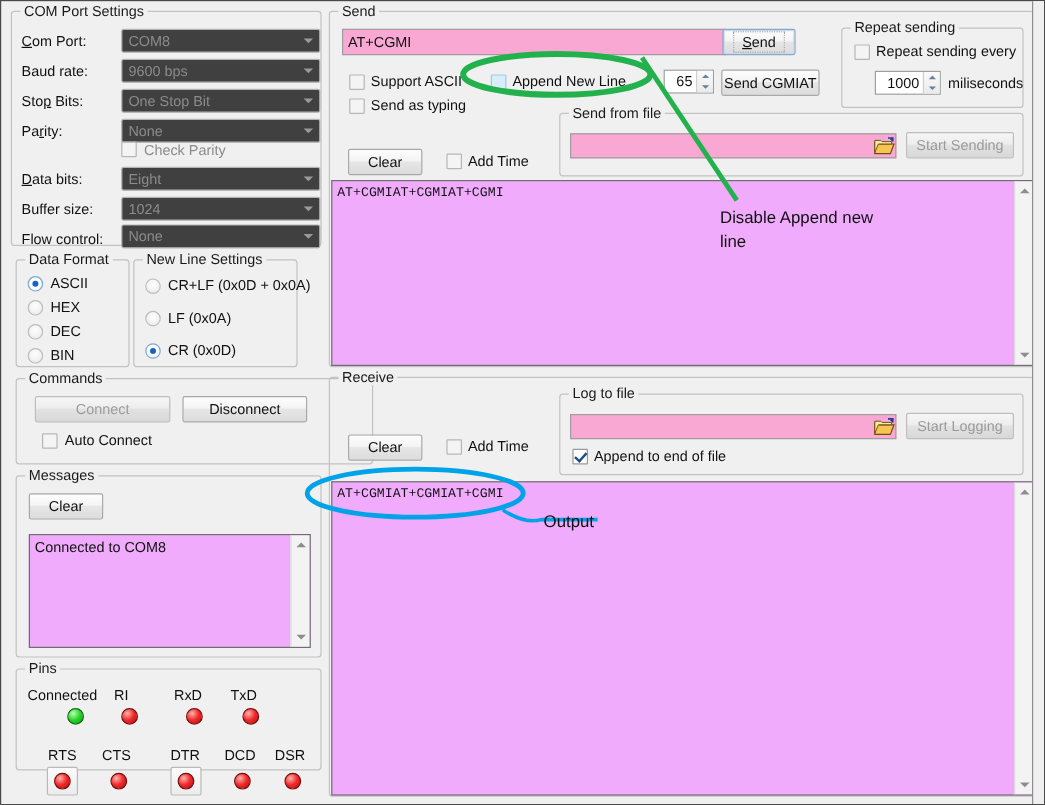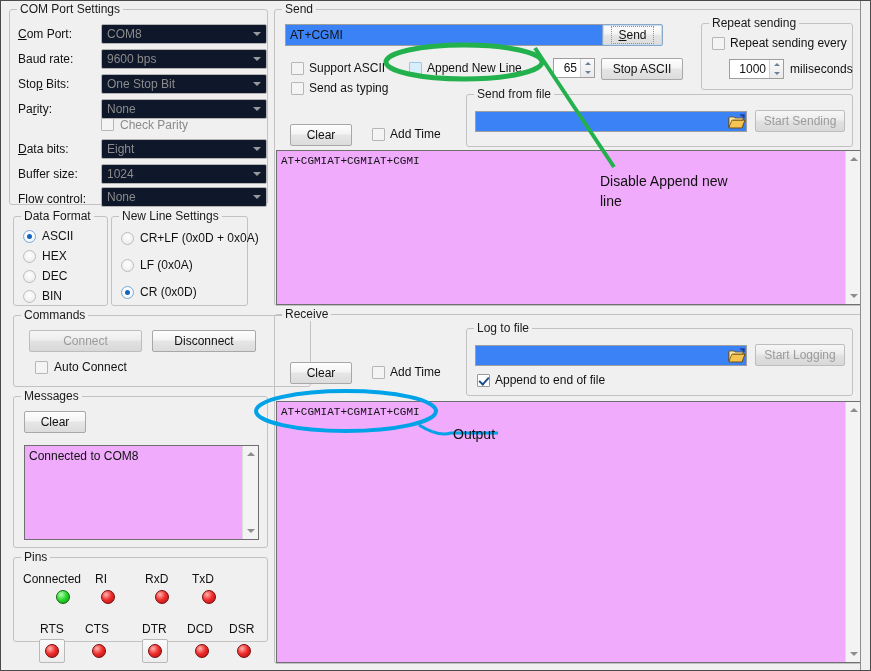--- a/index.html
+++ b/index.html
@@ -17,21 +17,21 @@
 
   
   .gb{position:absolute;border:1px solid #c2c2c2;border-radius:3px;background:transparent;box-sizing:border-box;}
   .gb>.gbt{position:absolute;top:-8px;left:7px;background:#f0f0f0;padding:0 3px;font-size:12px;color:#1a1a1a;white-space:nowrap;}
 
   .lbl{position:absolute;font-size:12px;color:#111;white-space:nowrap;}
   .lbl u{text-decoration:underline;}
 
   
   .combo{position:absolute;height:20px;border:1px solid #b4b4b4;border-radius:2px;
-         background:#0f172a;box-sizing:border-box;}
+         background:#404040;box-sizing:border-box;}
   .combo .ctxt{position:absolute;left:5px;top:2px;font-size:12px;color:#8b8b8b;white-space:nowrap;}
   .combo .carr{position:absolute;right:5px;top:7px;width:0;height:0;
                border-left:4px solid transparent;border-right:4px solid transparent;border-top:4px solid #9a9a9a;}
 
   
   .cb{position:absolute;width:13px;height:13px;border:1px solid #b6b6b6;background:#f4f4f4;box-sizing:border-box;border-radius:1px;}
   .cb.on{background:#fff;border-color:#9a9a9a;}
   .cb.on:after{content:"";position:absolute;left:3px;top:0px;width:4px;height:8px;
                border:solid #1c4f8a;border-width:0 2px 2px 0;transform:rotate(42deg);}
   .cb.hl{background:#d9eefb;border-color:#9dc9e8;}
@@ -50,21 +50,21 @@
        font-size:12px;color:#111;display:flex;align-items:center;justify-content:center;
        font-family:"Liberation Sans",sans-serif;}
   .btn.dis{color:#9b9b9b;background:linear-gradient(#f6f6f6 0%,#ededed 45%,#e2e2e2 50%,#d8d8d8 100%);border-color:#bdbdbd;}
   .btn.focus{border:1px solid #8aa9c8;box-shadow:0 0 0 1px #c7dbee inset;}
   .btn.focus .inner{border:1px dotted #8f8f8f;padding:1px 6px;border-radius:1px;}
   .btn u{text-decoration:underline;}
 
   
   .inp{position:absolute;box-sizing:border-box;border:1px solid #9e9e9e;background:#fff;
        font-size:12px;color:#111;display:flex;align-items:center;padding-left:4px;}
-  .inp.white{background:#3b82f6;}
+  .inp.white{background:#f9a8d4;}
 
   
   .spin{position:absolute;box-sizing:border-box;border:1px solid #9e9e9e;background:#fff;display:flex;align-items:center;}
   .spin .sv{flex:1;text-align:right;padding-right:3px;font-size:12px;color:#111;}
   .spin .sb{width:14px;height:100%;box-sizing:border-box;border-left:1px solid #cfcfcf;
             background:linear-gradient(#fafafa,#eaeaea);display:flex;flex-direction:column;}
   .spin .sb .up,.spin .sb .dn{flex:1;position:relative;}
   .spin .sb .up:after{content:"";position:absolute;left:4px;top:3px;width:0;height:0;
     border-left:3px solid transparent;border-right:3px solid transparent;border-bottom:3px solid #6a7f99;}
   .spin .sb .dn:after{content:"";position:absolute;left:4px;top:3px;width:0;height:0;
@@ -270,21 +270,21 @@
 
     <div class="spin" style="left:278px;top:48px;width:42px;height:20px;">
       <span class="sv">65</span>
       <span class="sb">
           <span class="up"></span>
           <span class="dn"></span>
         </span>
     </div>
 
     <div class="btn" style="left:326px;top:48px;width:82px;height:22px;">
-      <span>Stop ASCII</span>
+      <span>Send CGMIAT</span>
     </div>
 
     <div class="cb" style="left:16px;top:72px;"></div>
     <span class="cbl" style="left:34px;top:71px;">Send as typing</span>
 
     <div class="btn" style="left:15px;top:114px;width:62px;height:22px;">
       <span>Clear</span>
     </div>
 
     <div class="cb" style="left:97px;top:118px;"></div>

